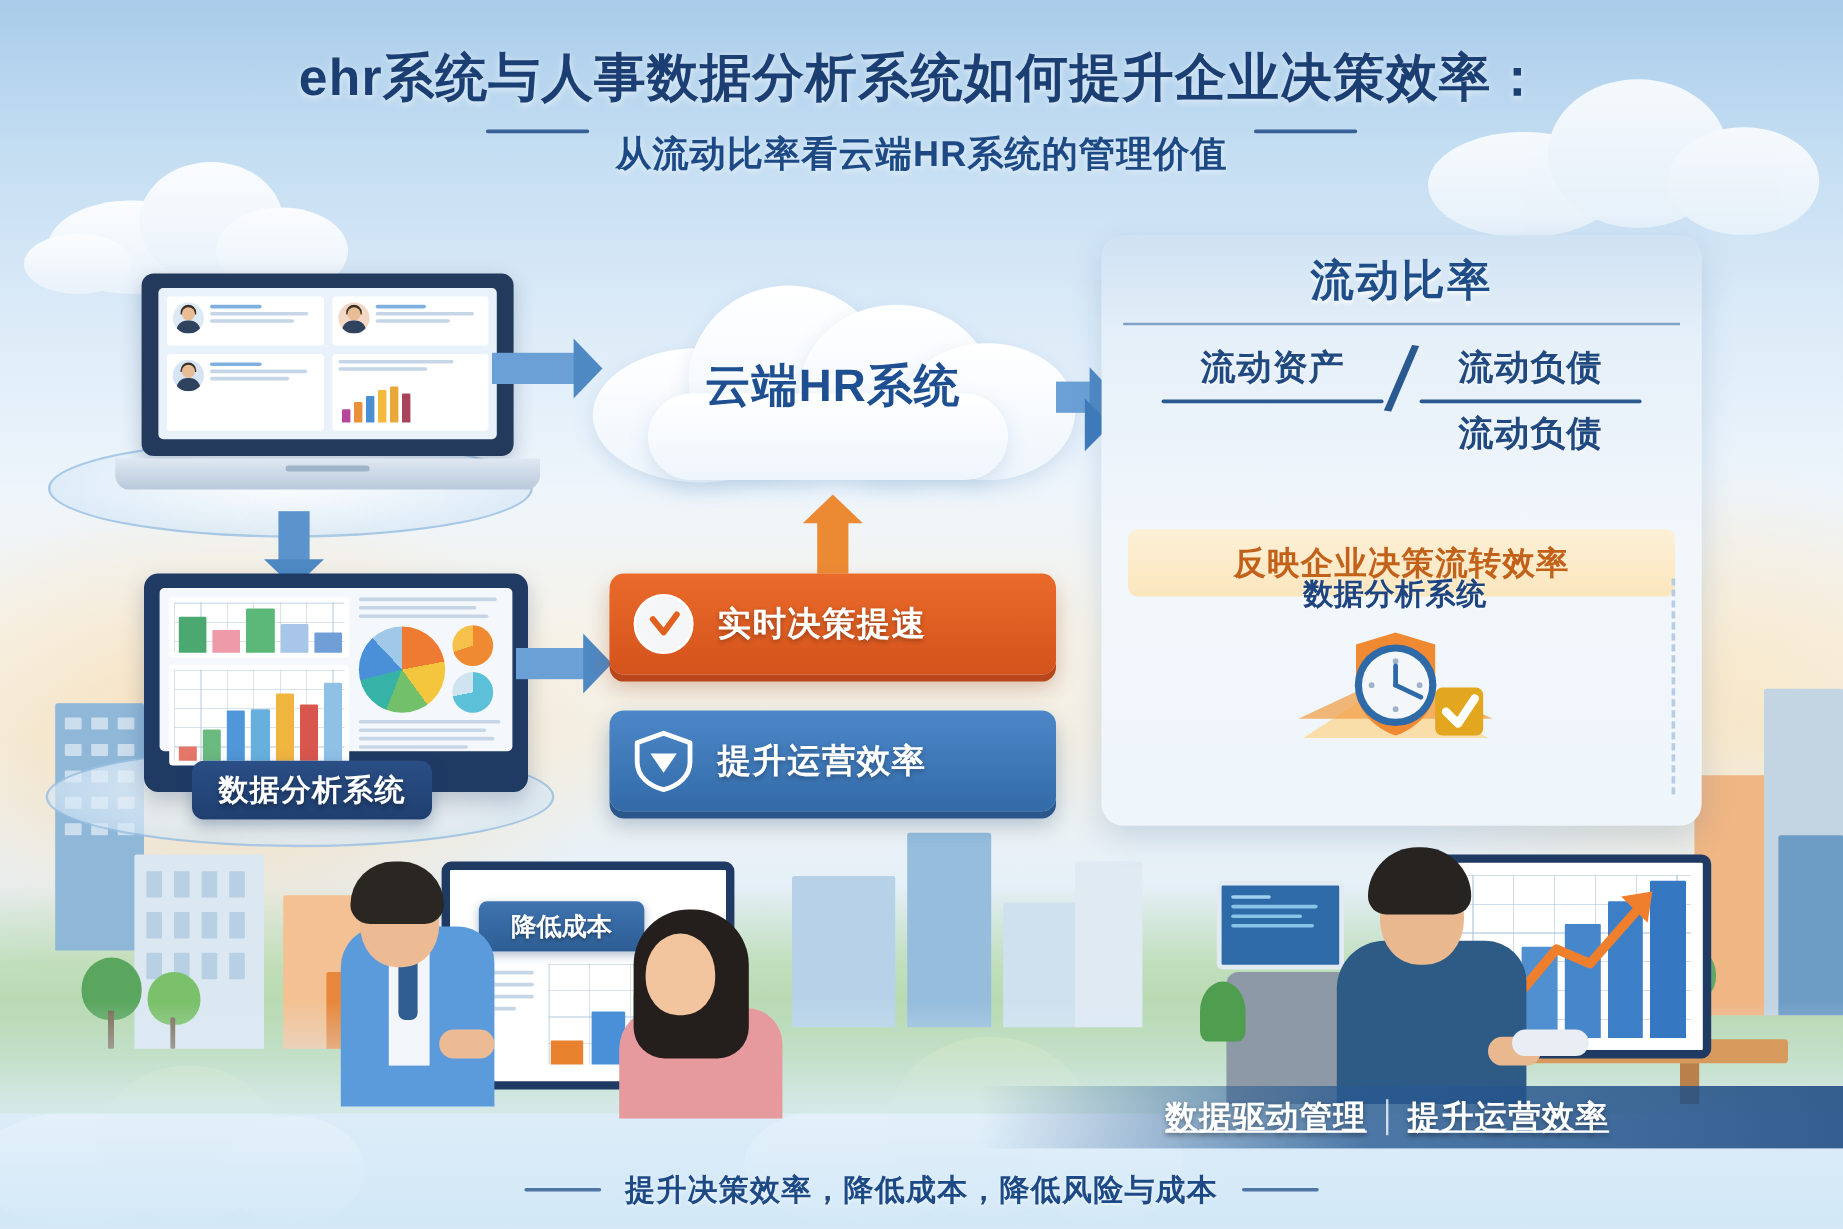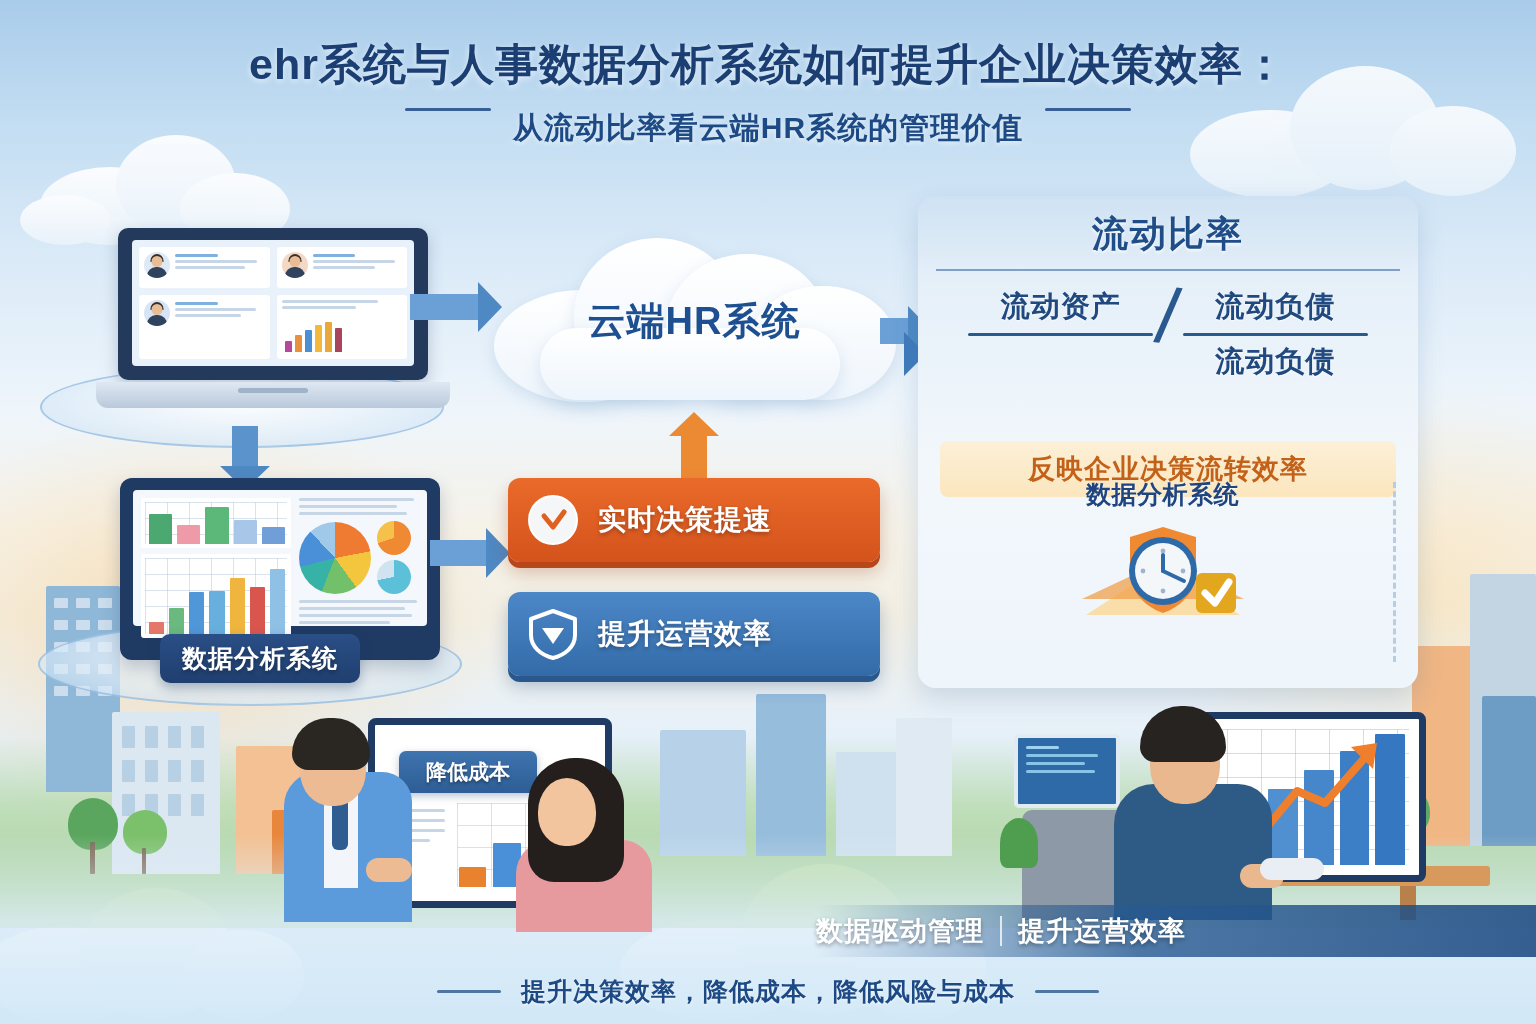--- a/index.html
+++ b/index.html
@@ -199,22 +199,22 @@
   .scene{position:absolute;}
   .scene .screenbox{position:absolute;background:#fff;border:7px solid #1f3a63;border-radius:8px;}
   .person-head{position:absolute;border-radius:50%;}
   .ribbon{
     position:absolute;height:52px;display:flex;align-items:center;
     color:#fff;font-size:27px;font-weight:700;letter-spacing:1px;
     text-shadow:0 2px 4px rgba(0,0,0,.35);
   }
   .ribbon.left{left:0;width:620px;top:905px;justify-content:flex-start;padding-left:60px;box-sizing:border-box;
     background:linear-gradient(90deg,rgba(30,90,120,.0) 0%,rgba(45,105,135,.72) 12%,rgba(60,125,150,.82) 60%,rgba(70,135,160,0) 100%);}
-  .ribbon.right{right:0;width:720px;top:905px;justify-content:flex-start;padding-right:40px;box-sizing:border-box;
-    background:linear-gradient(270deg,rgba(30,75,130,.88) 0%,rgba(40,90,145,.8) 55%,rgba(50,100,155,0) 100%);}
+  .ribbon.right{right:0;width:720px;top:905px;justify-content:center;padding-right:40px;box-sizing:border-box;
+    background:linear-gradient(270deg,rgba(30,75,130,.88) 0%,rgba(40,90,145,.8) 55%,rgba(50,100,155,0) 100%);text-decoration:underline;}
   .ribbon .divider{display:inline-block;width:2px;height:30px;background:rgba(255,255,255,.75);margin:0 16px;}
 
   .footer-row{
     position:absolute;left:0;right:0;top:975px;display:flex;align-items:center;
     justify-content:center;gap:20px;
   }
   .footer-text{font-size:25px;font-weight:700;color:#1d4a85;letter-spacing:1px;
     text-shadow:0 1px 3px rgba(255,255,255,.75);}
   .foot-rule{width:64px;height:3px;background:#2a5990;border-radius:2px;opacity:.8;}
 </style>

